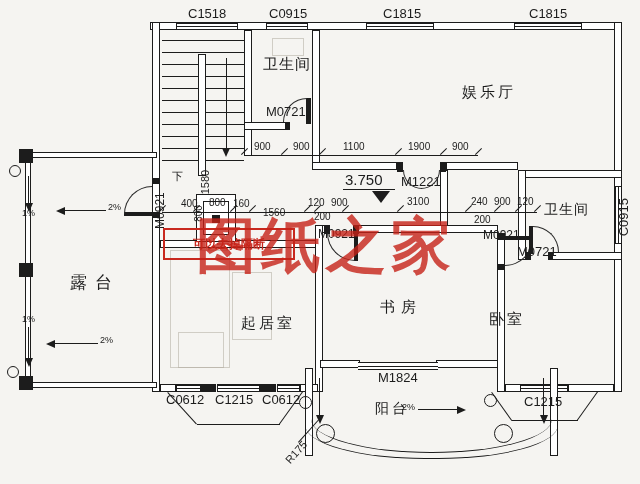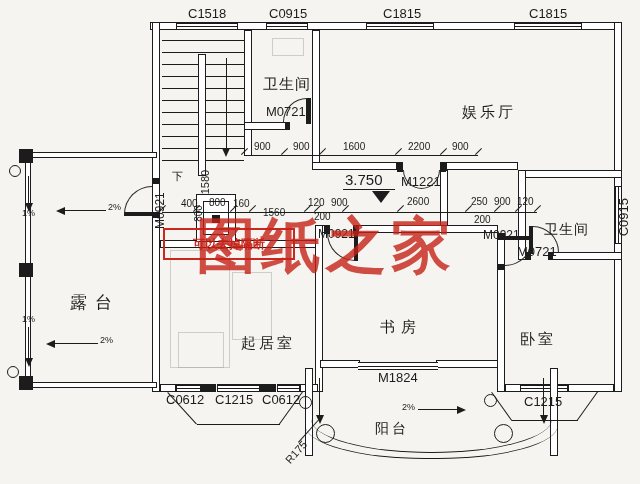--- a/index.html
+++ b/index.html
@@ -16,21 +16,21 @@
        background:repeating-linear-gradient(to right,#1c1c1c 0 1px,#fff 1px 3px);}
   
   .arc{position:absolute;box-sizing:border-box;}
   .arc-tl{border-top:1.3px solid #2a2a2a;border-left:1.3px solid #2a2a2a;border-top-left-radius:100%;}
   .arc-tr{border-top:1.3px solid #2a2a2a;border-right:1.3px solid #2a2a2a;border-top-right-radius:100%;}
   .arc-bl{border-bottom:1.3px solid #2a2a2a;border-left:1.3px solid #2a2a2a;border-bottom-left-radius:100%;}
   .arc-br{border-bottom:1.3px solid #2a2a2a;border-right:1.3px solid #2a2a2a;border-bottom-right-radius:100%;}
   .line{position:absolute;background:#1c1c1c;transform-origin:0 0;}
   .tick{position:absolute;width:9px;height:1px;background:#1c1c1c;transform:rotate(-45deg);}
   .lbl{position:absolute;color:#1c1c1c;font-size:11px;line-height:1.1;white-space:nowrap;}
-  .room{font-size:15px;letter-spacing:3px;margin-top:20px;}
+  .room{font-size:15px;letter-spacing:3px;}
   .code{font-size:13px;}
   .dim{font-size:10px;}
   .circle{position:absolute;border:1px solid #1c1c1c;border-radius:50%;background:transparent;}
   .ah{position:absolute;width:0;height:0;}
   .ah.down{border-left:4px solid transparent;border-right:4px solid transparent;border-top:9px solid #1c1c1c;}
   .ah.left{border-top:4px solid transparent;border-bottom:4px solid transparent;border-right:9px solid #1c1c1c;}
   .ah.right{border-top:4px solid transparent;border-bottom:4px solid transparent;border-left:9px solid #1c1c1c;}
   .curve{position:absolute;border-bottom:1.4px solid #1c1c1c;
          border-bottom-left-radius:120px 34px;border-bottom-right-radius:120px 34px;}
   .slider{position:absolute;border-top:1px solid #1c1c1c;border-bottom:1px solid #1c1c1c;
@@ -209,54 +209,54 @@
   <div class="lbl code" style="left:383px;top:7px">C1815</div>
   <div class="lbl code" style="left:529px;top:7px">C1815</div>
   <div class="lbl code" style="left:605px;top:210px;transform:rotate(-90deg)">C0915</div>
 
   <div class="lbl room" style="left:263px;top:56px;letter-spacing:1px">卫生间</div>
   <div class="lbl room" style="left:462px;top:84px">娱乐厅</div>
   <div class="lbl room" style="left:544px;top:202px;font-size:14px;letter-spacing:1px">卫生间</div>
   <div class="lbl room" style="left:70px;top:274px;font-size:17px;letter-spacing:8px">露台</div>
   <div class="lbl room" style="left:241px;top:315px">起居室</div>
   <div class="lbl room" style="left:380px;top:299px;letter-spacing:6px">书房</div>
-  <div class="lbl room" style="left:520px;top:311px">卧室</div>
+  <div class="lbl room" style="left:489px;top:311px">卧室</div>
   <div class="lbl room" style="left:375px;top:401px;font-size:14px">阳台</div>
   <div class="lbl" style="left:172px;top:170px">下</div>
 
   <div class="lbl code" style="left:266px;top:105px">M0721</div>
   <div class="lbl code" style="left:401px;top:175px">M1221</div>
   <div class="lbl code" style="left:142px;top:204px;transform:rotate(-90deg);font-size:12px">M0921</div>
   <div class="lbl" style="left:318px;top:228px;font-size:12px">M0921</div>
   <div class="lbl" style="left:483px;top:229px;font-size:12px">M0921</div>
   <div class="lbl code" style="left:517px;top:245px">M0721</div>
   <div class="lbl code" style="left:378px;top:371px">M1824</div>
 
   <div class="lbl code" style="left:166px;top:393px">C0612</div>
   <div class="lbl code" style="left:215px;top:393px">C1215</div>
   <div class="lbl code" style="left:262px;top:393px">C0612</div>
   <div class="lbl code" style="left:524px;top:395px">C1215</div>
 
   <div class="lbl dim" style="left:254px;top:141px">900</div>
   <div class="lbl dim" style="left:293px;top:141px">900</div>
-  <div class="lbl dim" style="left:343px;top:141px">1600</div>
-  <div class="lbl dim" style="left:408px;top:141px">2200</div>
+  <div class="lbl dim" style="left:343px;top:141px">1100</div>
+  <div class="lbl dim" style="left:408px;top:141px">1900</div>
   <div class="lbl dim" style="left:452px;top:141px">900</div>
 
   <div class="lbl dim" style="left:181px;top:198px">400</div>
   <div class="lbl dim" style="left:190px;top:208px;transform:rotate(-90deg)">800</div>
   <div class="lbl dim" style="left:209px;top:197px">800</div>
   <div class="lbl dim" style="left:233px;top:198px">160</div>
   <div class="lbl dim" style="left:263px;top:207px">1560</div>
   <div class="lbl dim" style="left:308px;top:197px">120</div>
   <div class="lbl dim" style="left:331px;top:197px">900</div>
   <div class="lbl dim" style="left:314px;top:211px">200</div>
 
-  <div class="lbl dim" style="left:407px;top:196px">2600</div>
-  <div class="lbl dim" style="left:471px;top:196px">250</div>
+  <div class="lbl dim" style="left:407px;top:196px">3100</div>
+  <div class="lbl dim" style="left:471px;top:196px">240</div>
   <div class="lbl dim" style="left:494px;top:196px">900</div>
   <div class="lbl dim" style="left:517px;top:196px">120</div>
   <div class="lbl dim" style="left:474px;top:214px">200</div>
 
   <div class="lbl dim" style="left:193px;top:176px;transform:rotate(-90deg);font-size:11px">1580</div>
 
   <div class="lbl" style="left:345px;top:172px;font-size:15px">3.750</div>
 
   <div class="lbl" style="left:108px;top:203px;font-size:9px">2%</div>
   <div class="lbl" style="left:100px;top:336px;font-size:9px">2%</div>

